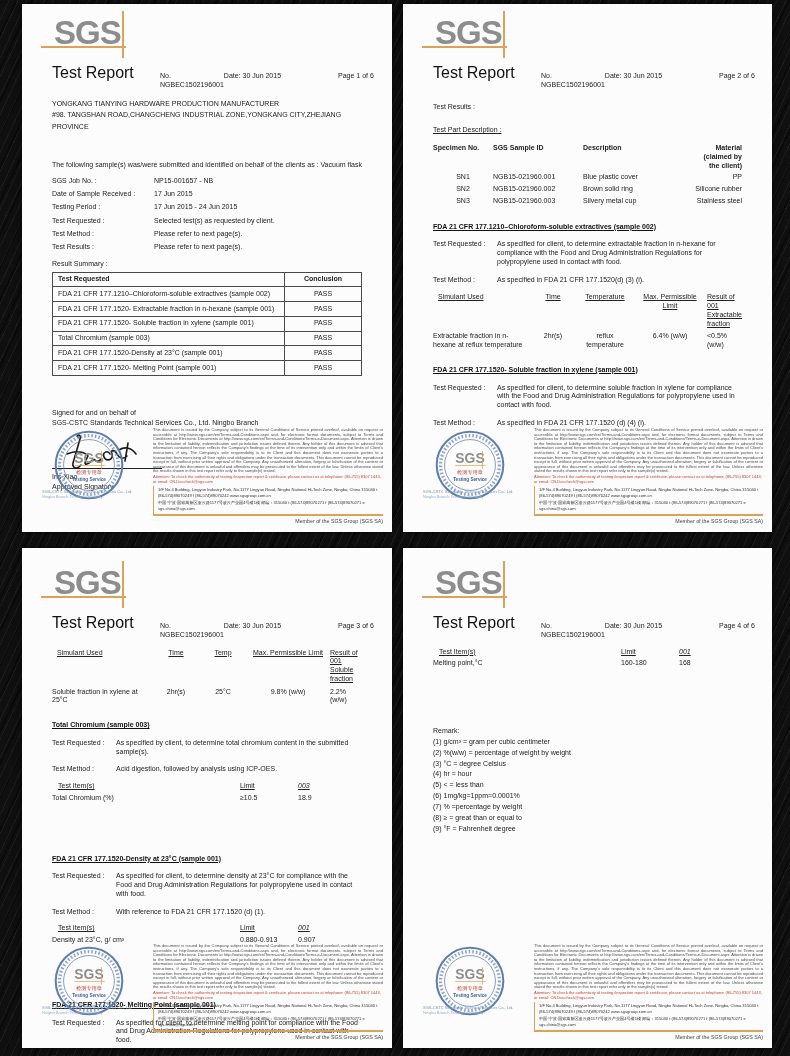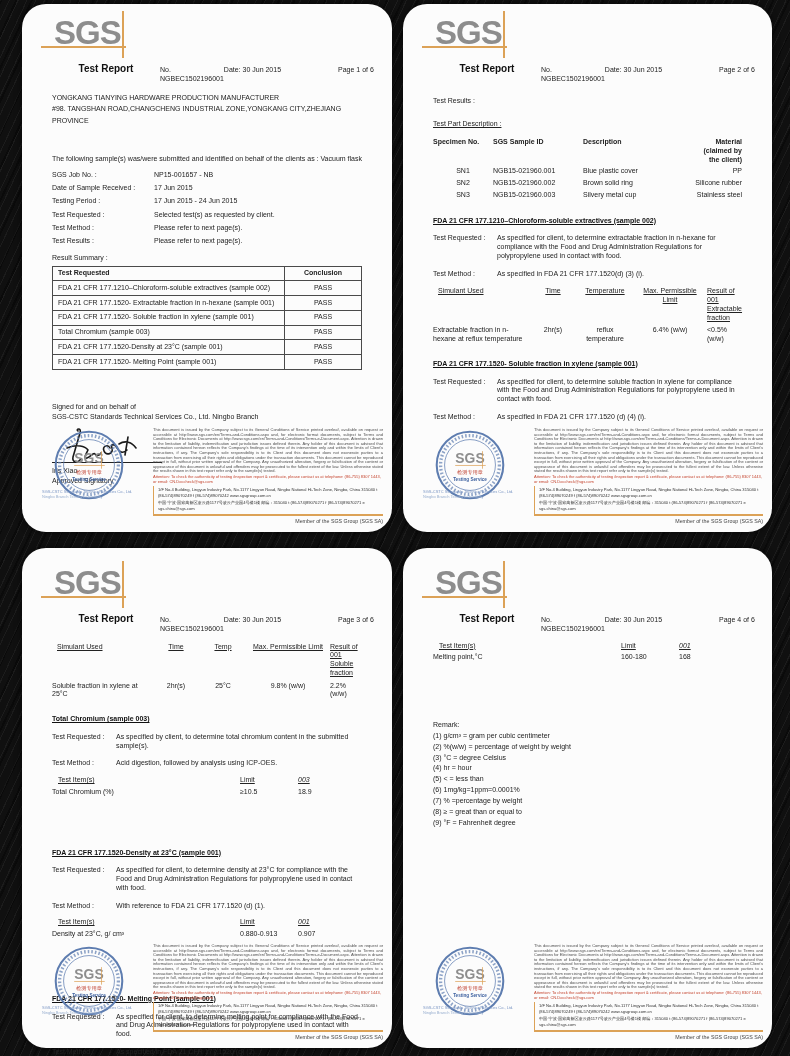--- a/index.html
+++ b/index.html
@@ -2,36 +2,36 @@
 <html><head>
 <meta charset="utf-8">
 <style>
   html,body{margin:0;padding:0;background:#0d0d0d;}
   #canvas{position:relative;width:790px;height:1056px;overflow:hidden;
     background-color:#101010;
     background-image:
       repeating-linear-gradient(115deg, rgba(255,255,255,0.05) 0px, rgba(255,255,255,0.05) 1px, transparent 1px, transparent 8px),
       repeating-linear-gradient(115deg, rgba(0,0,0,0.35) 0px, rgba(0,0,0,0.35) 2px, transparent 2px, transparent 14px);
     font-family:"Liberation Sans", sans-serif; color:#222;}
-  .page{position:absolute;background:#fcfcfc;box-shadow:0 0 7px rgba(0,0,0,.65);font-size:7px;line-height:1.25;border-radius:24px;}
+  .page{position:absolute;background:#fcfcfc;box-shadow:0 0 7px rgba(0,0,0,.65);font-size:7px;line-height:1.25;}
   #p1{left:22px;top:4px;width:370px;height:528px;}
   #p2{left:403px;top:4px;width:369px;height:528px;}
   #p3{left:22px;top:548px;width:370px;height:500px;}
   #p4{left:403px;top:548px;width:369px;height:500px;}
   .pad{padding:0 30px;}
 
   
   .sgs-logo{position:relative;display:inline-block;margin:12px 0 0 32px;}
   .sgs-text{font-weight:bold;font-size:33px;line-height:1;color:#8d8d8d;letter-spacing:-1px;}
   .sgs-hline{position:absolute;left:-13px;right:-5px;bottom:1px;height:2px;background:#dca257;}
   .sgs-vline{position:absolute;right:-3px;top:-5px;bottom:-9px;width:2px;background:#dca257;}
 
   
   .hdr{display:flex;align-items:baseline;margin:14px 30px 0;}
-  .hdr-title{flex:0 0 108px;font-weight:bold;font-size:10px;color:#111;text-align:center;}
+  .hdr-title{flex:0 0 108px;font-weight:normal;font-size:16px;color:#111;}
   .hdr-no{flex:1;}
   .hdr-date{flex:0 0 92px;}
   .hdr-page{flex:0 0 58px;text-align:right;}
 
   .company{margin-top:8px;line-height:1.7;}
   .sampleline{margin-top:28px;}
   .frow{display:flex;margin-top:4.5px;}
   .frow .l{flex:0 0 102px;}
   .frow .v{flex:1;}
   .rs-label{margin-top:8px;}

